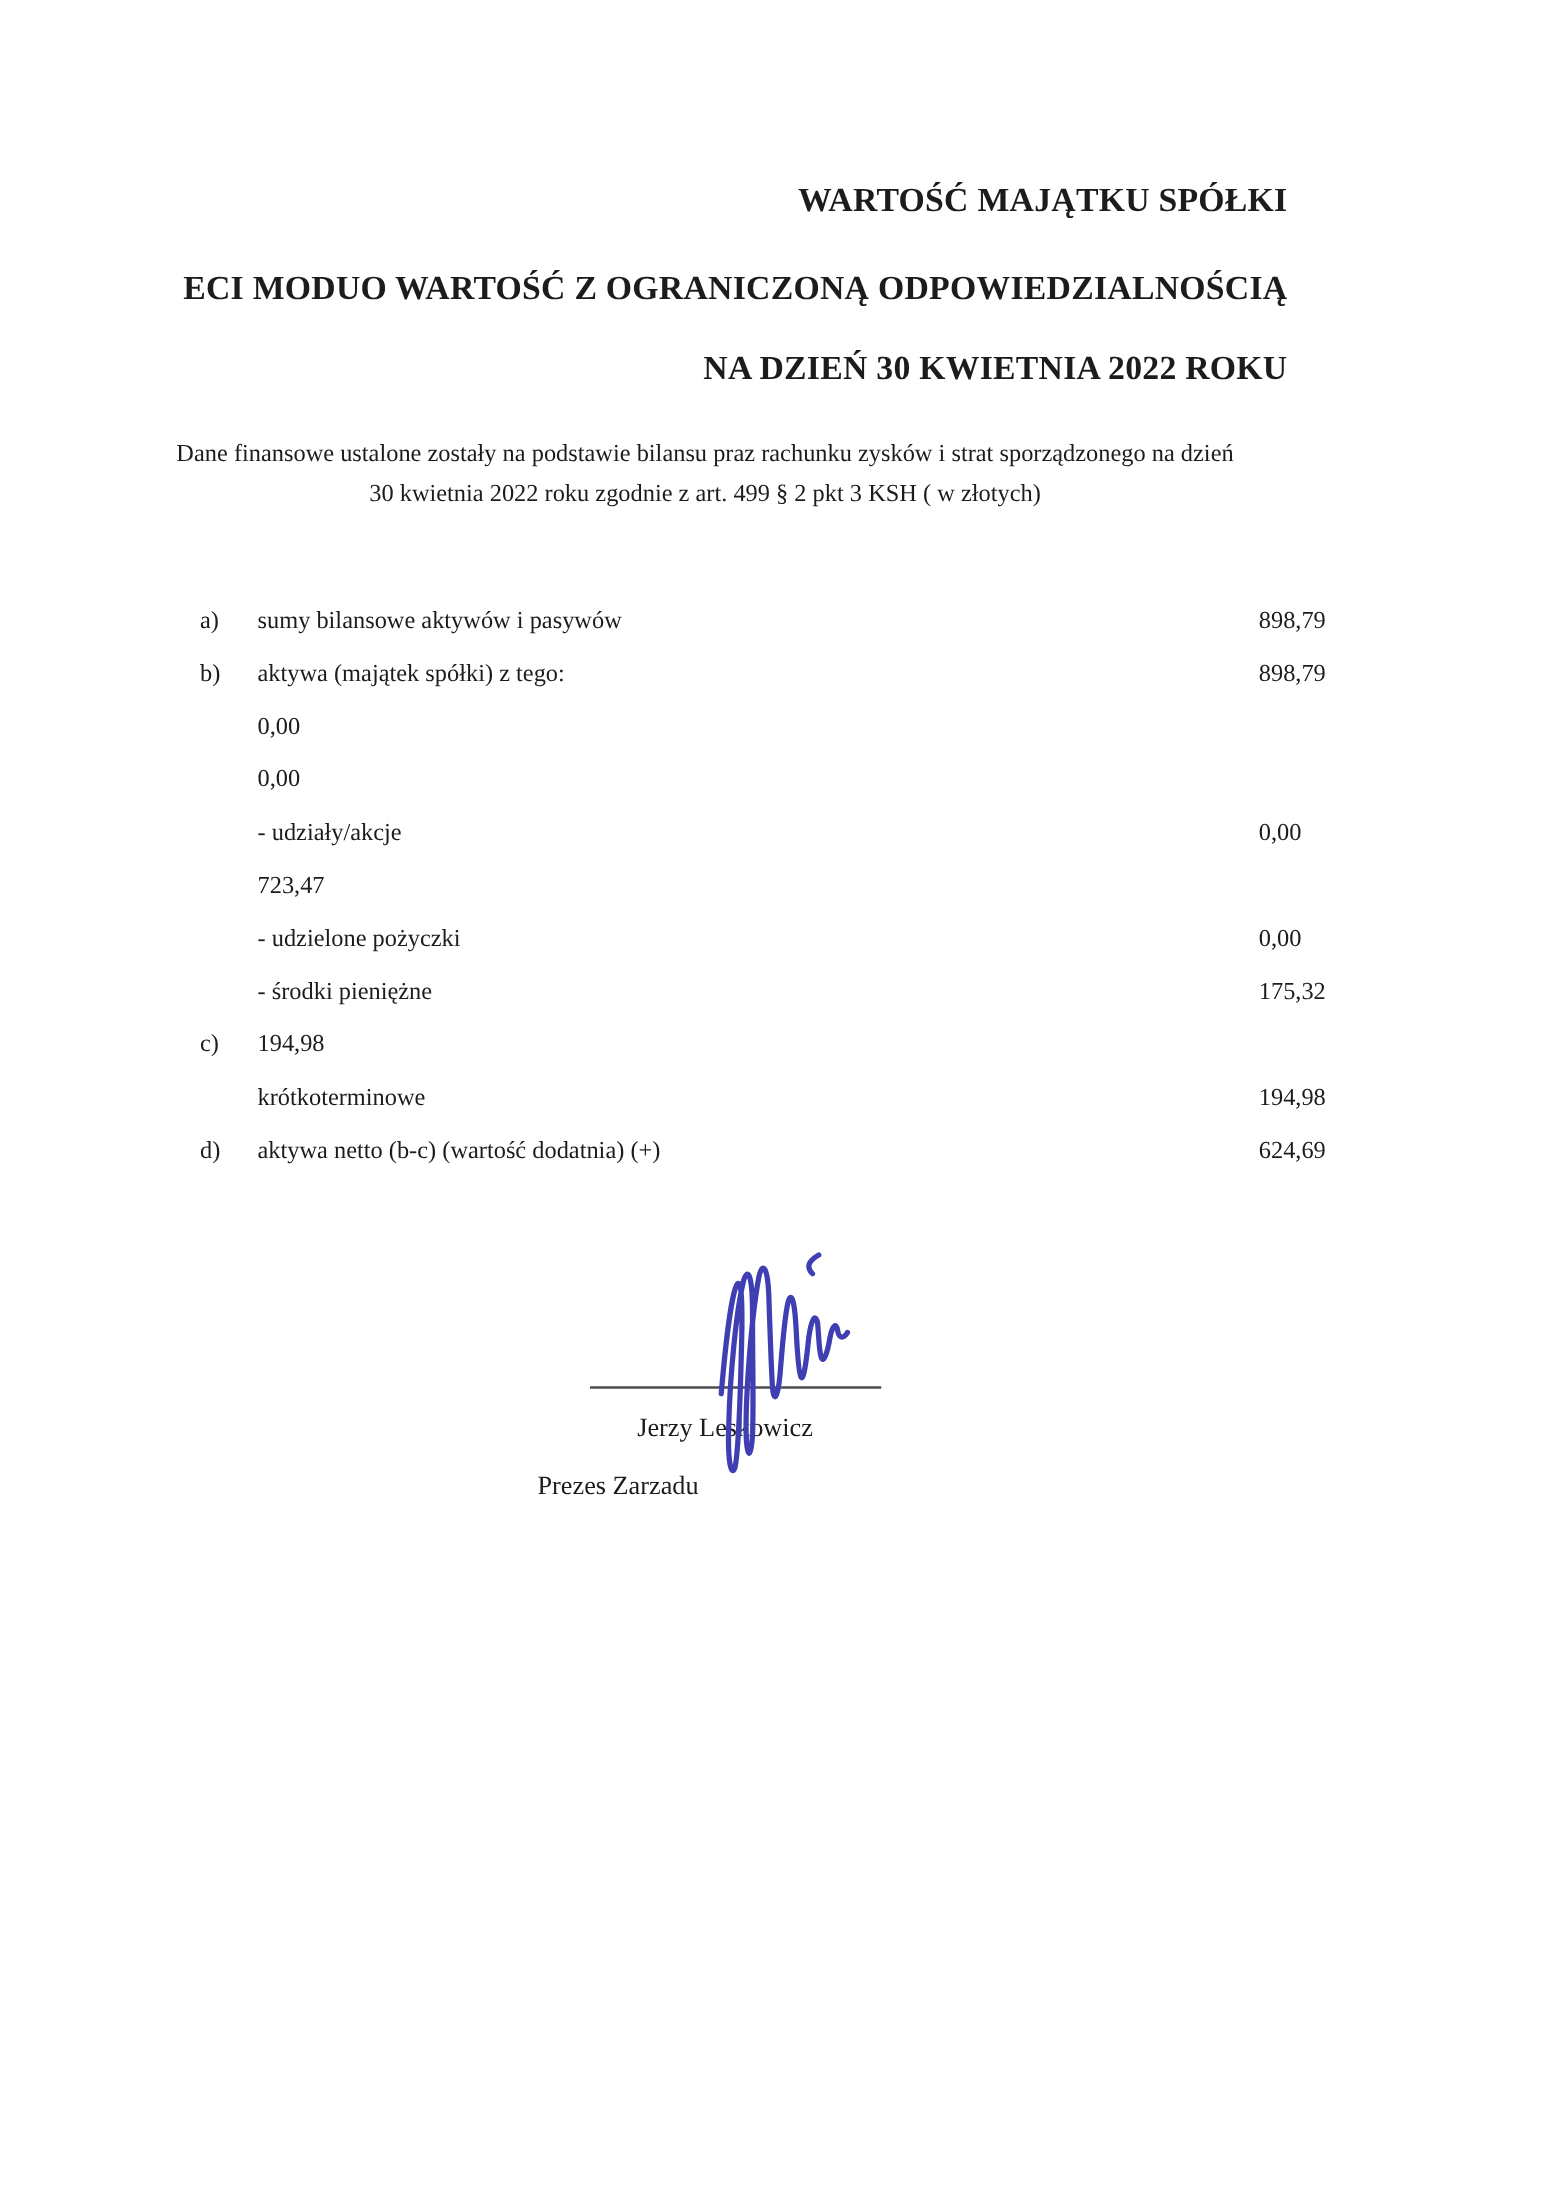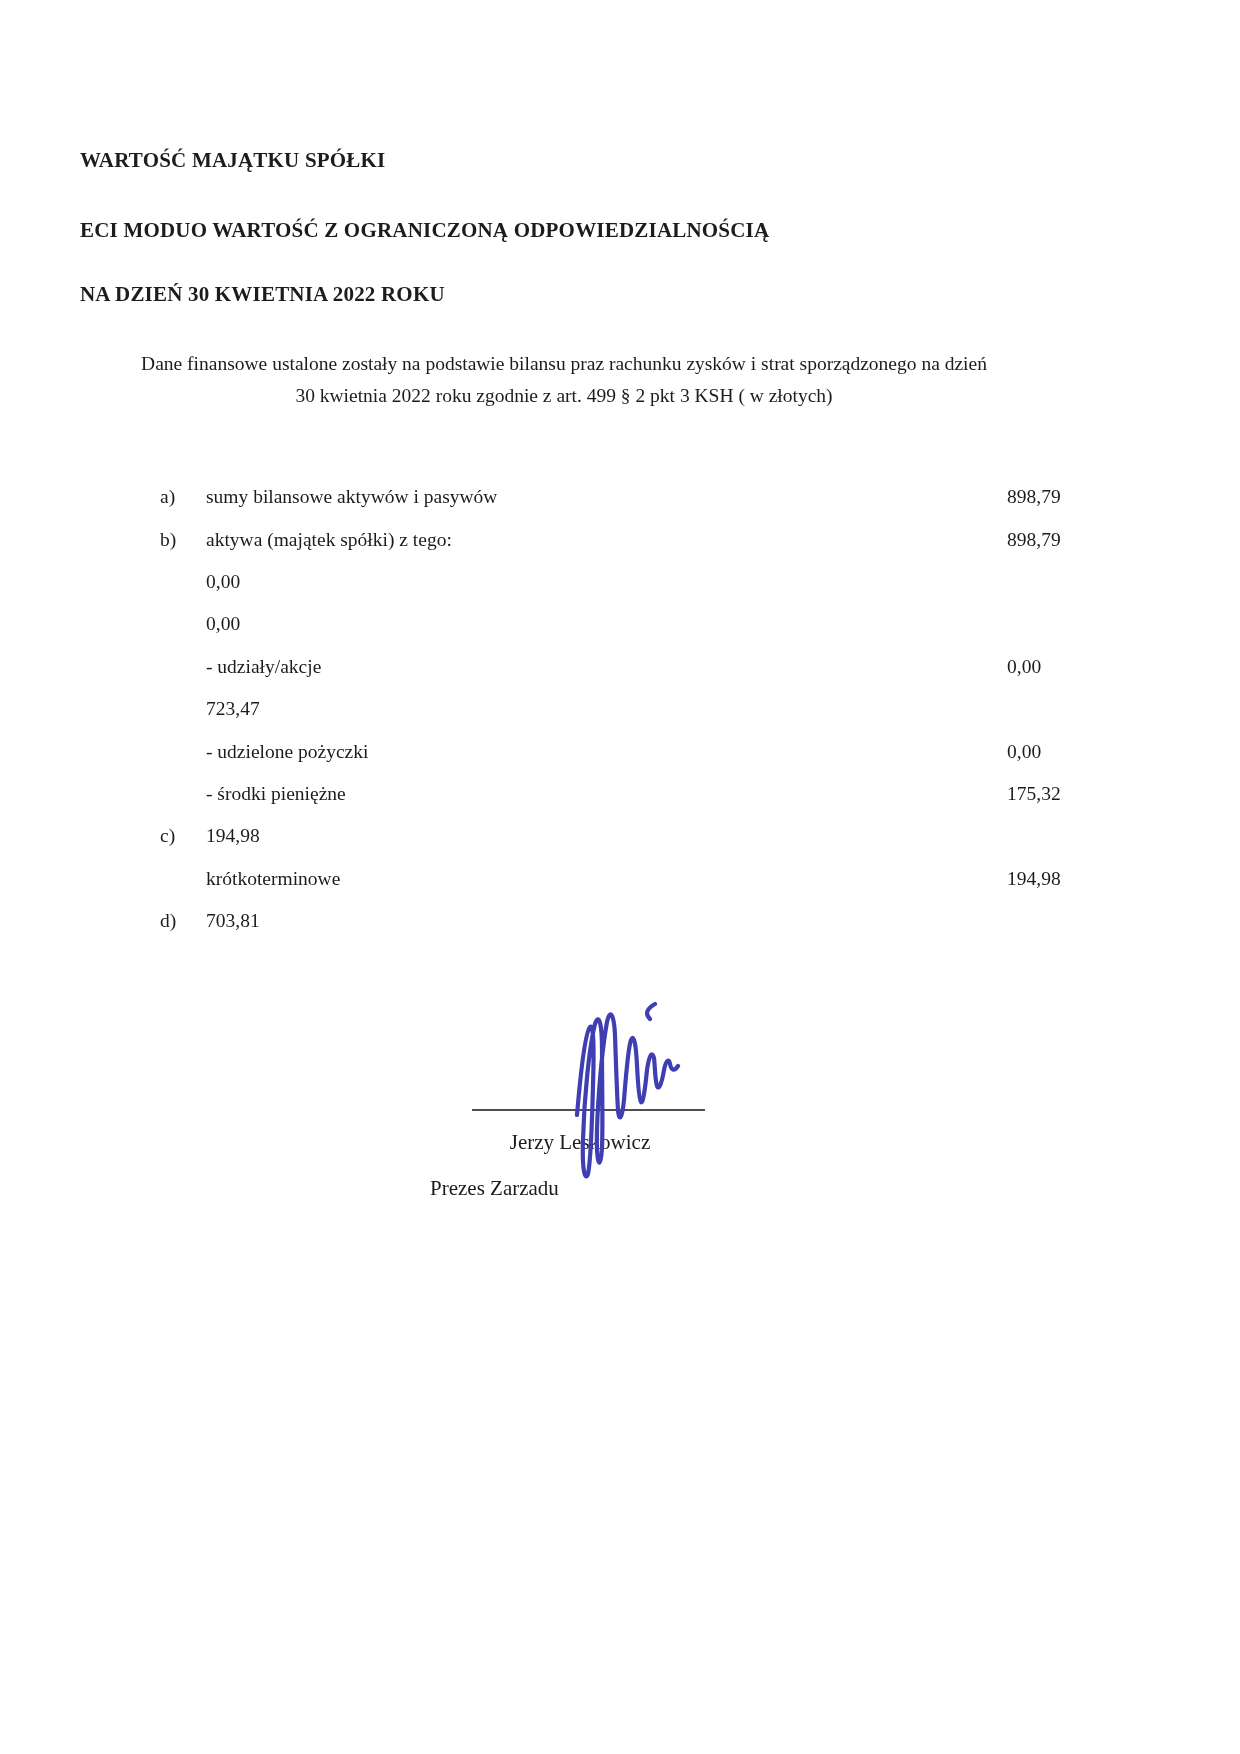--- a/index.html
+++ b/index.html
@@ -10,23 +10,23 @@
     background: #ffffff;
     font-family: "Liberation Serif", "DejaVu Serif", serif;
     color: #1c1c1c;
     overflow: hidden;
   }
   .abs { position: absolute; }
 
   .doc-title {
     left: 80px;
     width: 950px;
-    text-align: left;
+    text-align: right;
     font-weight: bold;
-    font-size: 21px;
+    font-size: 27px;
     line-height: 28px;
     letter-spacing: 0.2px;
     white-space: nowrap;
   }
   .t1 { top: 146px; }
   .t2 { top: 216px; }
   .t3 { top: 280px; }
 
   .intro {
     top: 348px;
@@ -139,21 +139,22 @@
   </div>
 
   <div class="brow">
     <span class="letter"></span>
     <span class="label">krótkoterminowe</span>
     <span class="value">194,98</span>
   </div>
 
   <div class="brow">
     <span class="letter">d)</span>
-    <span class="value">703,81</span>
+    <span class="label">aktywa netto (b-c) (wartość dodatnia) (+)</span>
+    <span class="value">624,69</span>
   </div>
 </div>
 
 <div class="abs sig-line"></div>
 <div class="abs sig-name">Jerzy Leskowicz</div>
 <div class="abs sig-role">Prezes Zarzadu</div>
 
 <svg class="abs ink-layer" viewBox="0 0 1240 1754" xmlns="http://www.w3.org/2000/svg">
   <path fill="none" stroke="#3f3fb3" stroke-width="4.2" stroke-linecap="round" stroke-linejoin="round" d="M577,1115
            C581,1068 586,1032 590,1027

